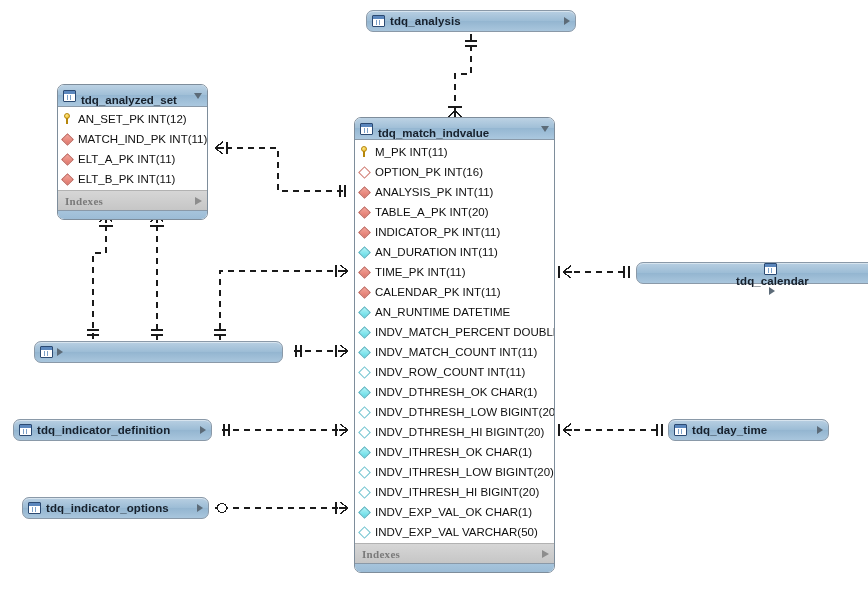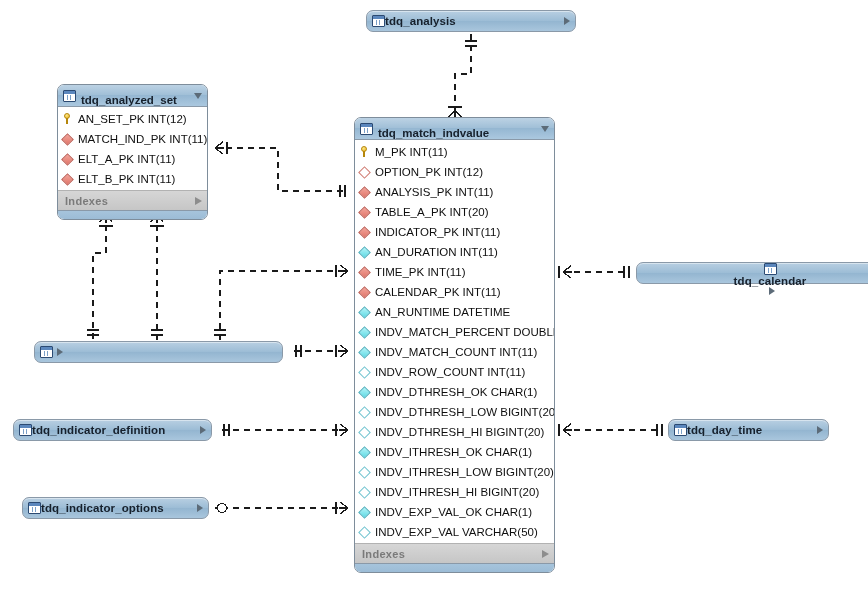--- a/index.html
+++ b/index.html
@@ -23,21 +23,21 @@
     border-radius: 7px;
     border: 1px solid #8a99a8;
     background: linear-gradient(to bottom, #b8cfe2 0%, #9dbdd6 48%, #93b5d0 50%, #a9c6dd 100%);
     display: flex; align-items: center;
     padding: 0 5px 0 5px;
     box-shadow: 0 1px 0 rgba(255,255,255,.45) inset;
   }
   .pill .tname {
     font-size: 11.5px; font-weight: bold; color: #16202c;
     white-space: nowrap; letter-spacing: .1px;
-    flex: 1 1 auto; 
+    flex: 1 1 auto; padding-left: 5px;
   }
 
   
   .tbl {
     position: absolute;
     box-sizing: border-box;
     border: 1px solid #7e8d9b;
     border-radius: 7px;
     background: #ffffff;
     overflow: hidden;
@@ -67,21 +67,21 @@
   }
   .tbl .indexbar {
     height: 19px;
     display: flex; align-items: center;
     padding: 0 5px 0 7px;
     background: linear-gradient(to bottom, #d6d6d6 0%, #c6c6c6 100%);
     border-top: 1px solid #b2b2b2;
   }
   .tbl .indexbar .ilabel {
     font-size: 11px; color: #7a7a7a; font-weight: bold;
-    flex: 1 1 auto; letter-spacing: .3px;
+    flex: 1 1 auto; letter-spacing: .3px; font-family: Liberation Serif, serif;
   }
   .tbl .tfoot {
     height: 8px;
     background: linear-gradient(to bottom, #a6c4dc, #9cbcd6);
     border-top: 1px solid #8a99a8;
   }
 
   
   .tbl-icon {
     width: 13px; height: 12px; flex: 0 0 auto;
@@ -274,21 +274,21 @@
           <div class="row">
             <span class="ic">
               <span class="ic-key"></span>
             </span>
             <span class="fname">M_PK INT(11)</span>
           </div>
           <div class="row">
             <span class="ic">
               <span class="dia red-open"></span>
             </span>
-            <span class="fname">OPTION_PK INT(12)</span>
+            <span class="fname">OPTION_PK INT(16)</span>
           </div>
           <div class="row">
             <span class="ic">
               <span class="dia red-fill"></span>
             </span>
             <span class="fname">ANALYSIS_PK INT(11)</span>
           </div>
           <div class="row">
             <span class="ic">
               <span class="dia red-fill"></span>

